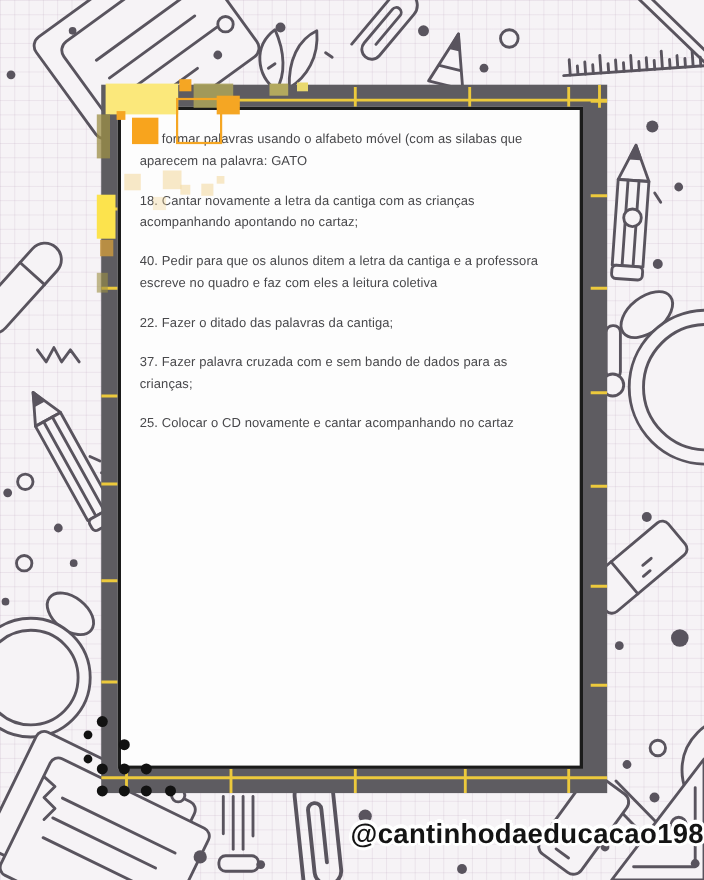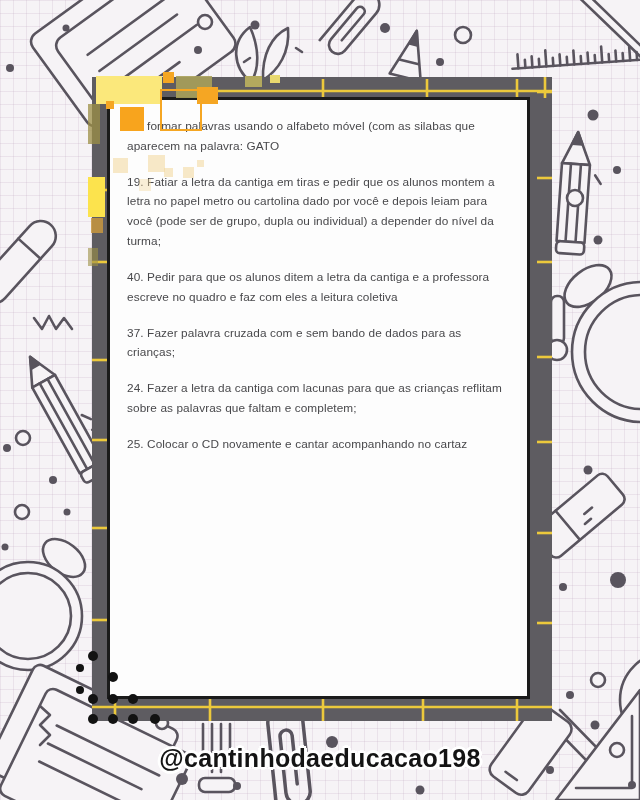--- a/index.html
+++ b/index.html
@@ -23,21 +23,21 @@
   }
   .doc p{
     margin:0 0 16px 0;
     font-size:11.8px;line-height:1.68;color:#48484b;letter-spacing:0.1px;
   }
   .decor{position:absolute;z-index:4;}
   .sq{position:absolute;}
   .fg-svg{position:absolute;left:0;top:0;z-index:5;pointer-events:none;}
   .handle{
     position:absolute;left:0;right:0;top:744px;z-index:6;
-    text-align:center;font-weight:bold;font-size:25px;letter-spacing:0.3px;color:#141414;
+    text-align:right;font-weight:bold;font-size:25px;letter-spacing:0.3px;color:#141414;
     text-shadow:
       -2px -2px 0 #fff, 2px -2px 0 #fff, -2px 2px 0 #fff, 2px 2px 0 #fff,
       -3px 0 0 #fff, 3px 0 0 #fff, 0 3px 0 #fff, 0 -3px 0 #fff;
   }
 </style>
 </head>
 <body>
 
 <div class="canvas">
 
@@ -251,24 +251,24 @@
         <line x1="445" y1="280" x2="460" y2="280"></line>
         <line x1="445" y1="365" x2="460" y2="365"></line>
         <line x1="445" y1="456" x2="460" y2="456"></line>
         <line x1="445" y1="546" x2="460" y2="546"></line>
       </g>
     </svg>
   </div>
 
   <div class="doc">
     <p>16. formar palavras usando o alfabeto móvel (com as silabas que aparecem na palavra: GATO</p>
-    <p>19. Fatiar a letra da cantiga em tiras e pedir que os alunos montem a letra no papel metro ou cartolina dado por você e depois leiam para você (pode ser de grupo, dupla ou individual) a depender do nível da turma;</p>
+    <p>18. Cantar novamente a letra da cantiga com as crianças acompanhando apontando no cartaz;</p>
     <p>40. Pedir para que os alunos ditem a letra da cantiga e a professora escreve no quadro e faz com eles a leitura coletiva</p>
+    <p>22. Fazer o ditado das palavras da cantiga;</p>
     <p>37. Fazer palavra cruzada com e sem bando de dados para as crianças;</p>
-    <p>24. Fazer a letra da cantiga com lacunas para que as crianças reflitam sobre as palavras que faltam e completem;</p>
     <p>25. Colocar o CD novamente e cantar acompanhando no cartaz</p>
   </div>
 
   <div class="decor" style="left:0;top:0;">
     <div class="sq" style="left:96px;top:76px;width:66px;height:28px;background:#fbe87b;"></div>
     <div class="sq" style="left:176px;top:76px;width:36px;height:22px;background:#a9a05a;opacity:.9;"></div>
     <div class="sq" style="left:163px;top:72px;width:11px;height:11px;background:#f5a623;"></div>
     <div class="sq" style="left:245px;top:76px;width:17px;height:11px;background:#b3a95e;"></div>
     <div class="sq" style="left:270px;top:75px;width:10px;height:8px;background:#e8d86e;"></div>
     <div class="sq" style="left:160px;top:89px;width:38px;height:38px;border:2.5px solid #f5a623;"></div>

